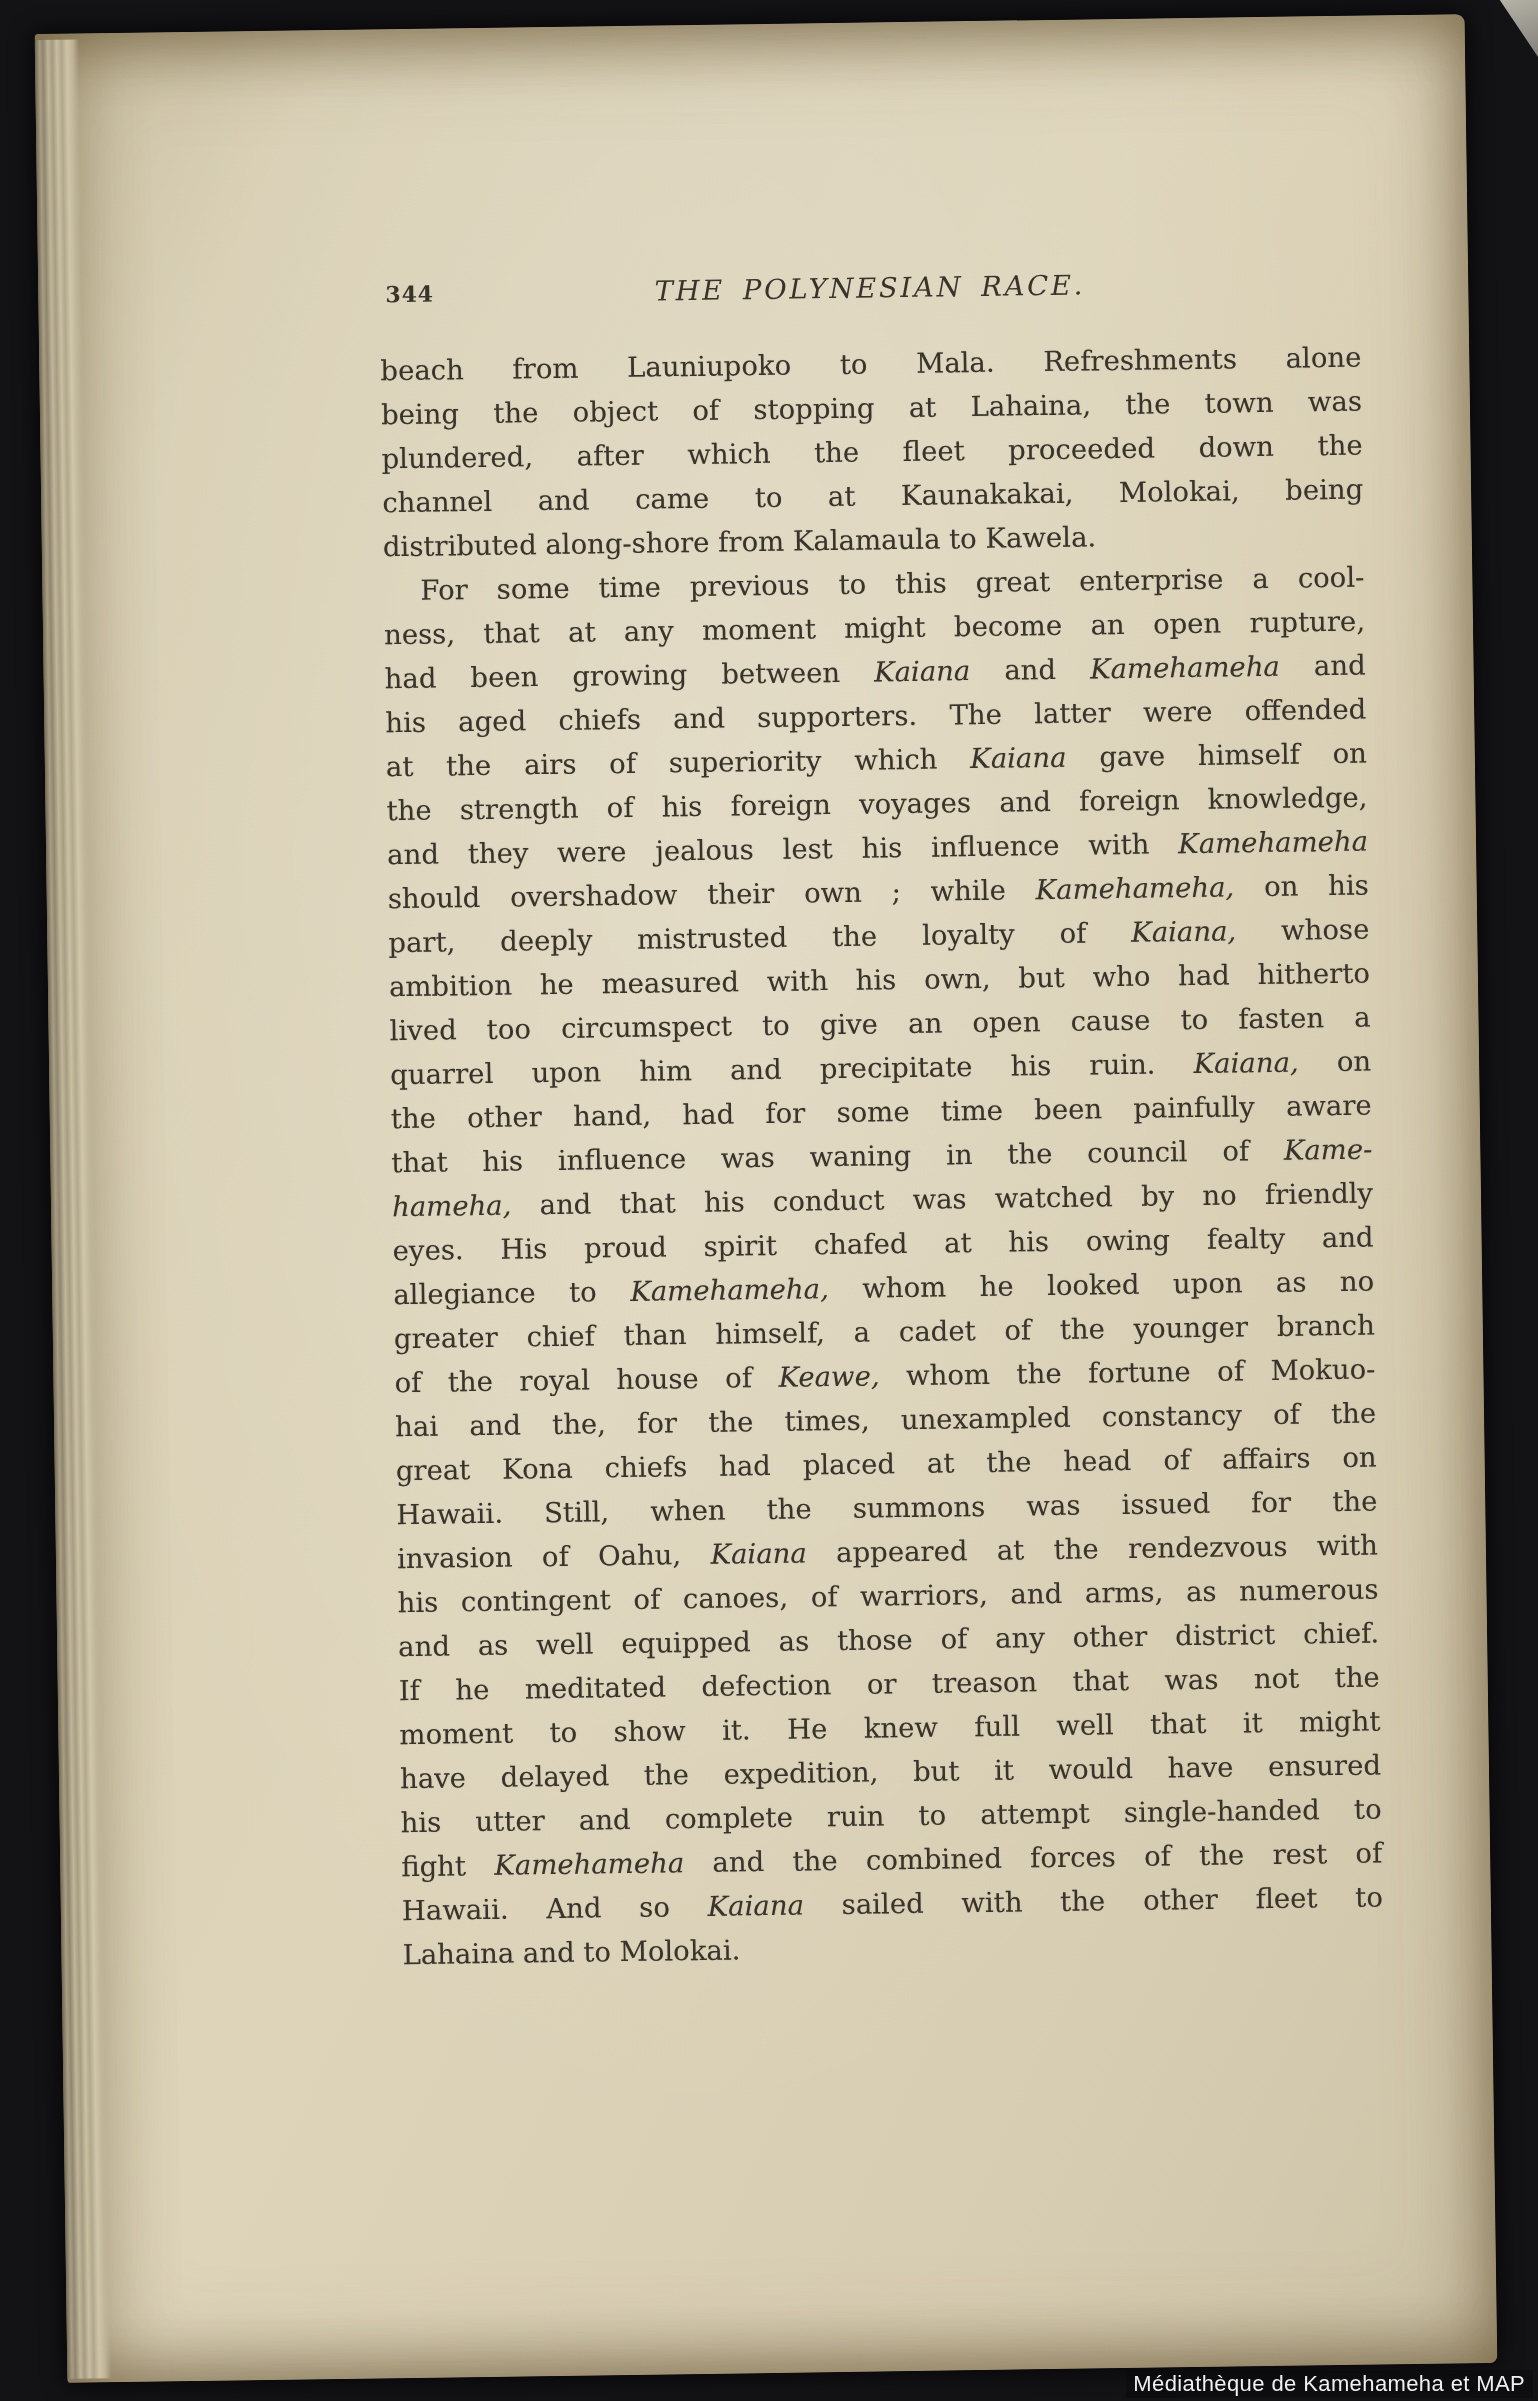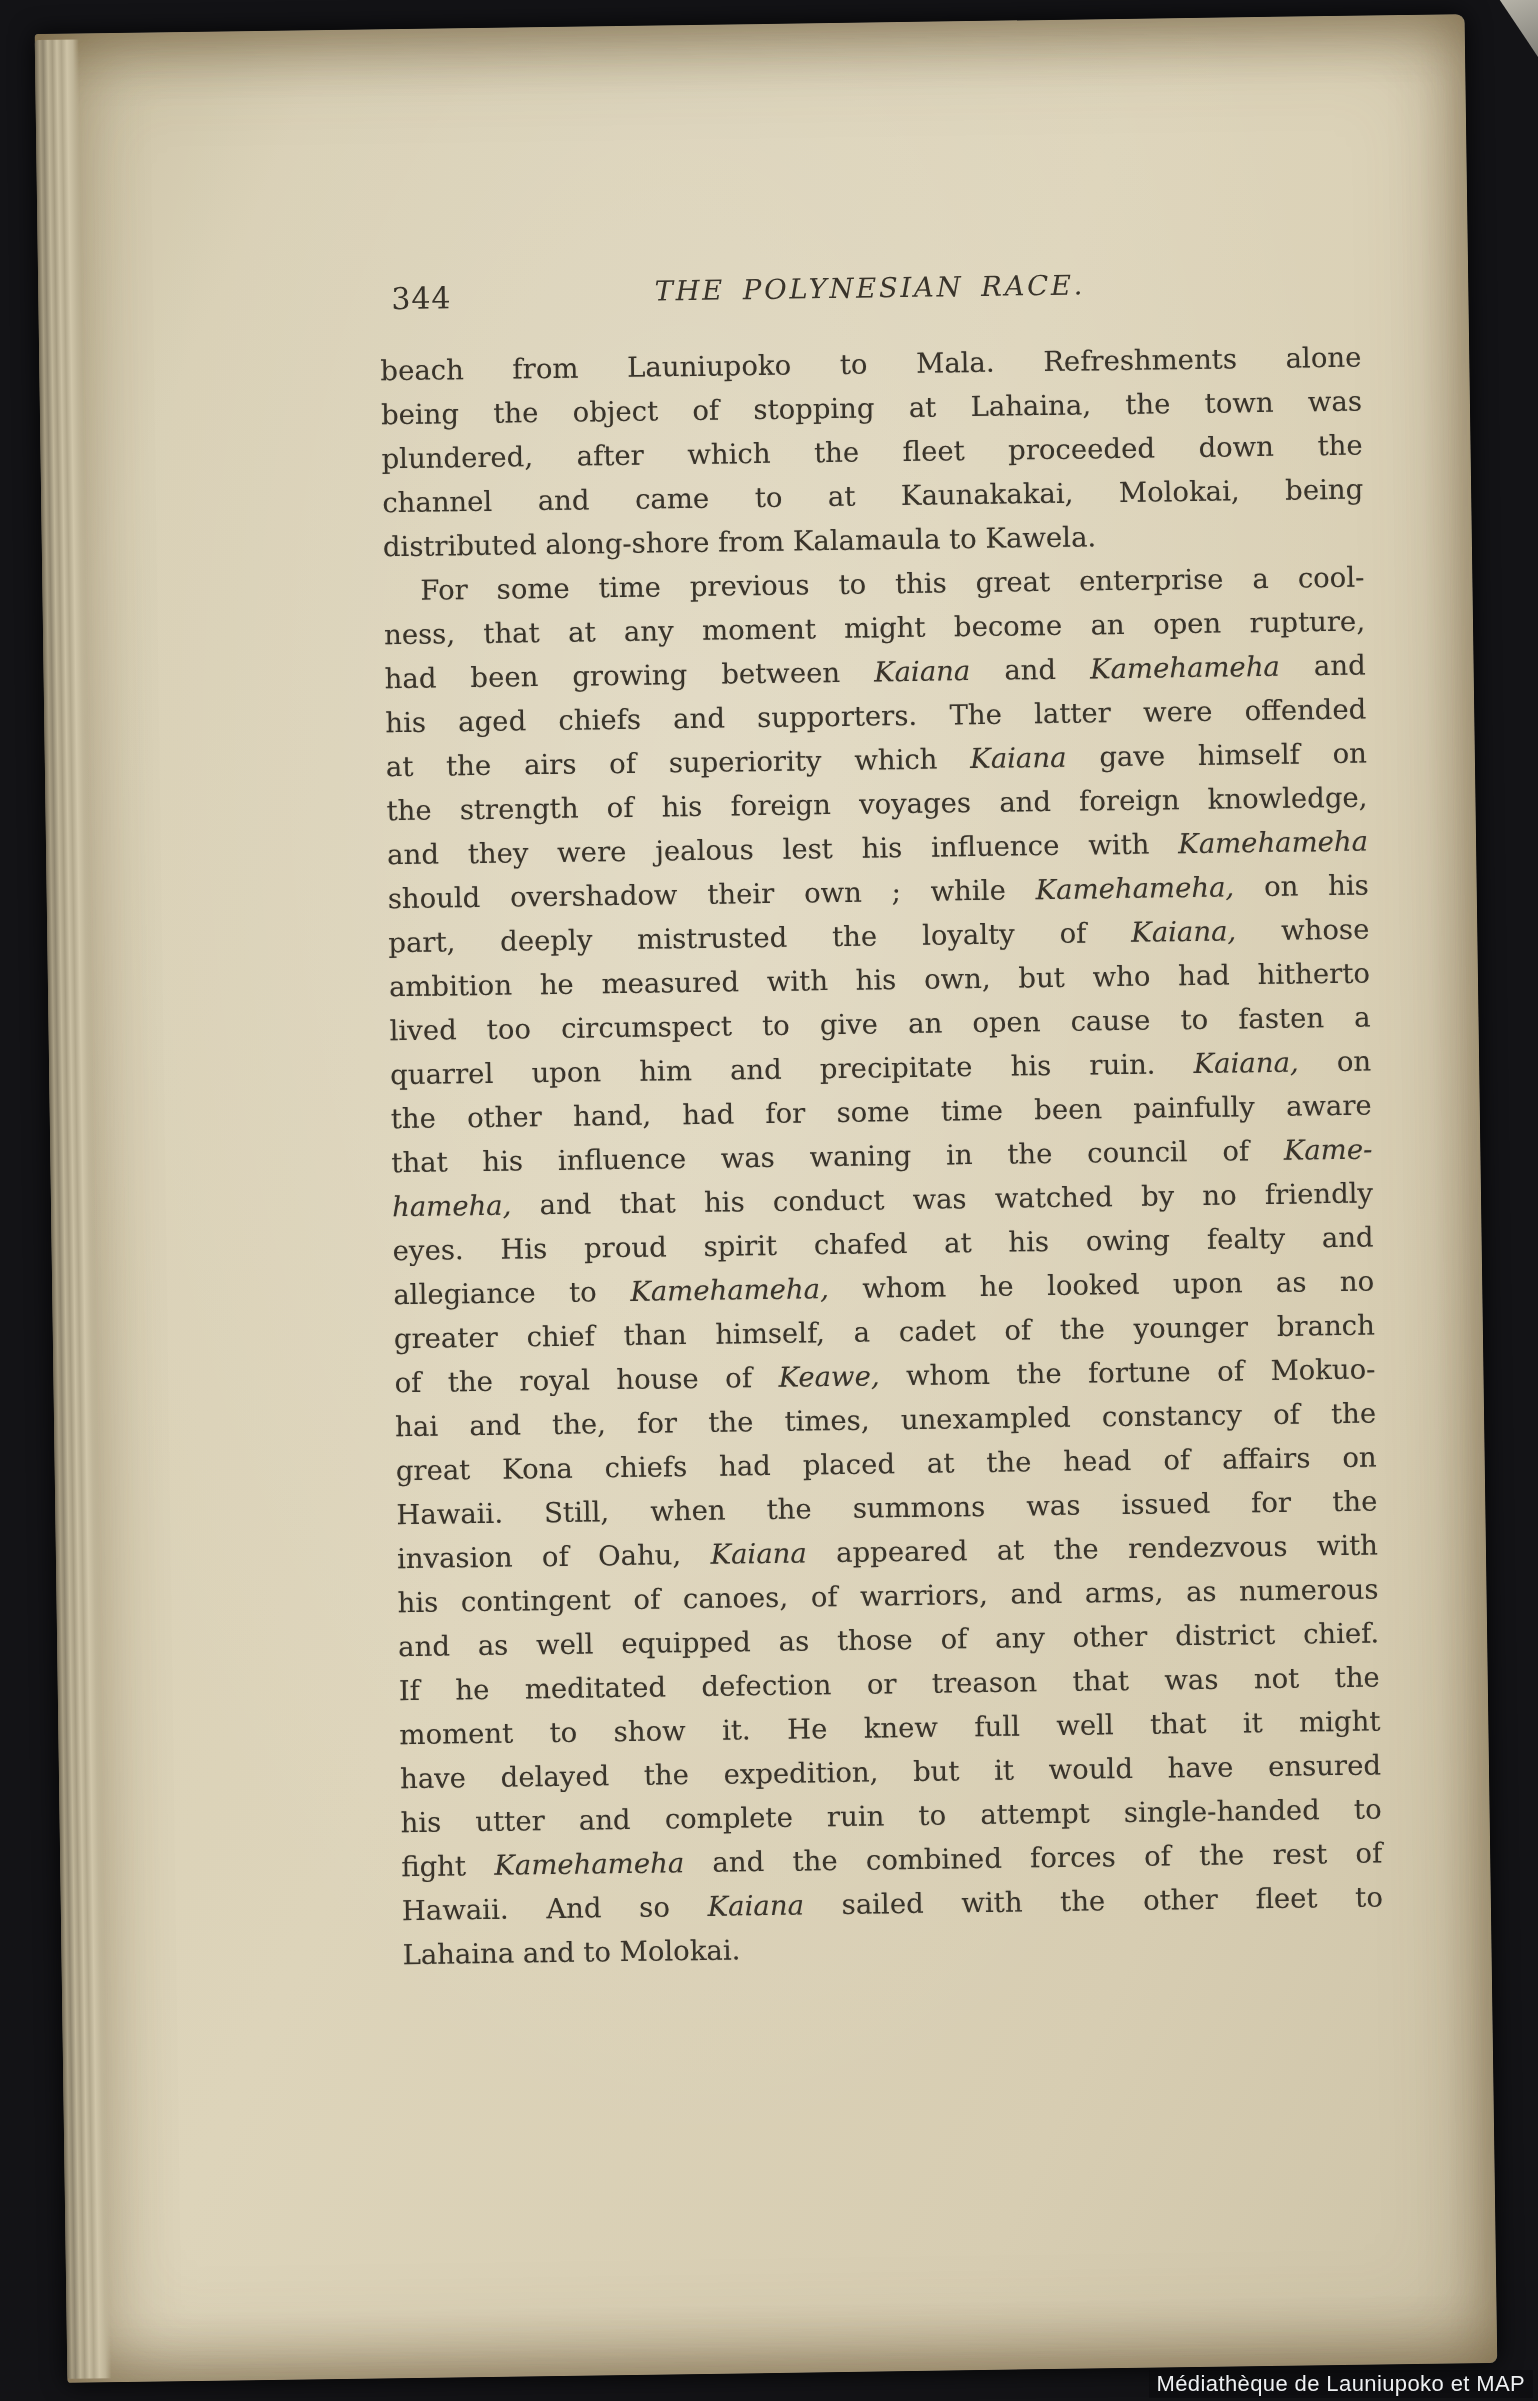--- a/index.html
+++ b/index.html
@@ -47,22 +47,22 @@
 
   .page-content {
     position: absolute;
     left: 341px; top: 249px;
     width: 981px;
     color: var(--ink, #39342b);
   }
 
   .page-header { position: relative; height: 42px; margin-bottom: 27.5px; }
   .page-number {
-    position: absolute; left: 12px; top: 2.7px;
-    font-size: 30px; letter-spacing: 0.9px;
+    position: absolute; left: 6px; top: 2.7px;
+    font-size: 22px; letter-spacing: 0.9px; font-weight: bold;
   }
   .running-title {
     display: block; text-align: center;
     font-style: italic;
     font-size: 27.5px; letter-spacing: 2.7px; word-spacing: 6.4px;
   }
 
   .page-body {
     font-size: 27.5px;
     line-height: 44px;
@@ -152,15 +152,15 @@
             <div class="line"><span>fight </span><i>Kamehameha</i><span> and the combined forces of the rest of</span></div>
             <div class="line"><span>Hawaii.  And so </span><i>Kaiana</i><span> sailed with the other fleet to</span></div>
             <div class="line last-line"><span>Lahaina and to Molokai.</span></div>
           </div>
         </div>
     </div>
   </div>
 
   <div class="corner-sliver"></div>
 
-  <div class="watermark">Médiathèque de Launiupoko et MAP</div>
+  <div class="watermark">Médiathèque de Kamehameha et MAP</div>
 </div>
 
 
 </body></html>

